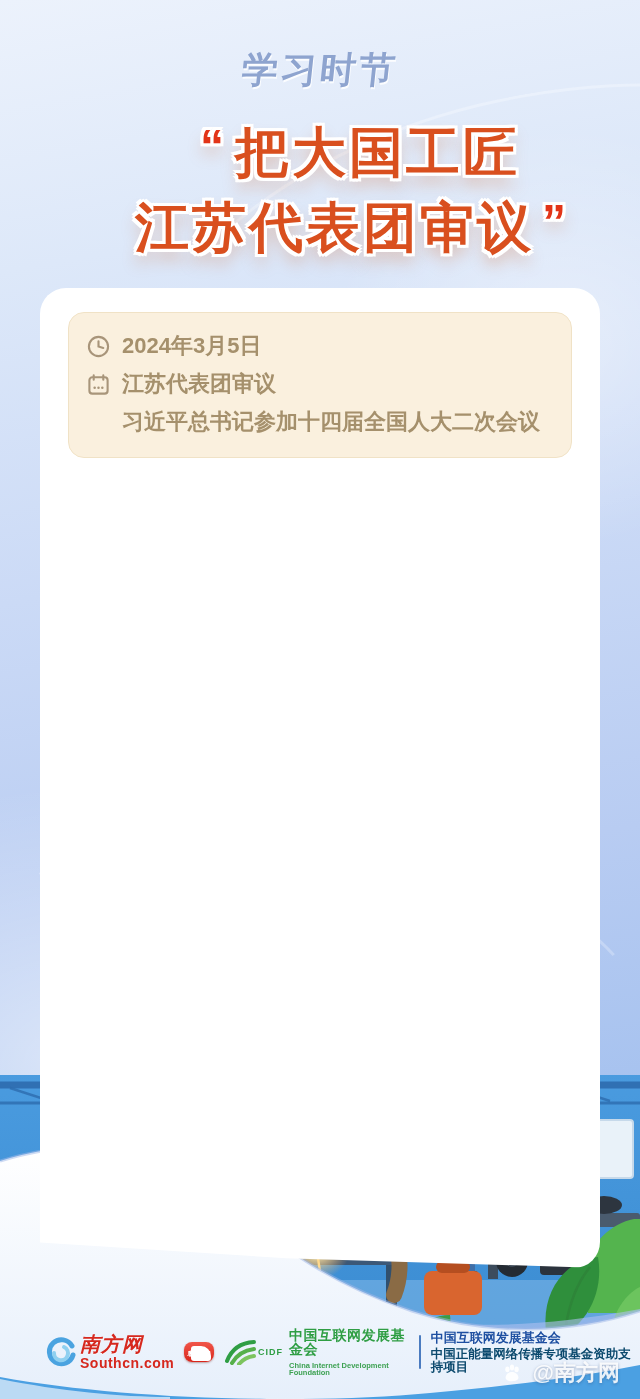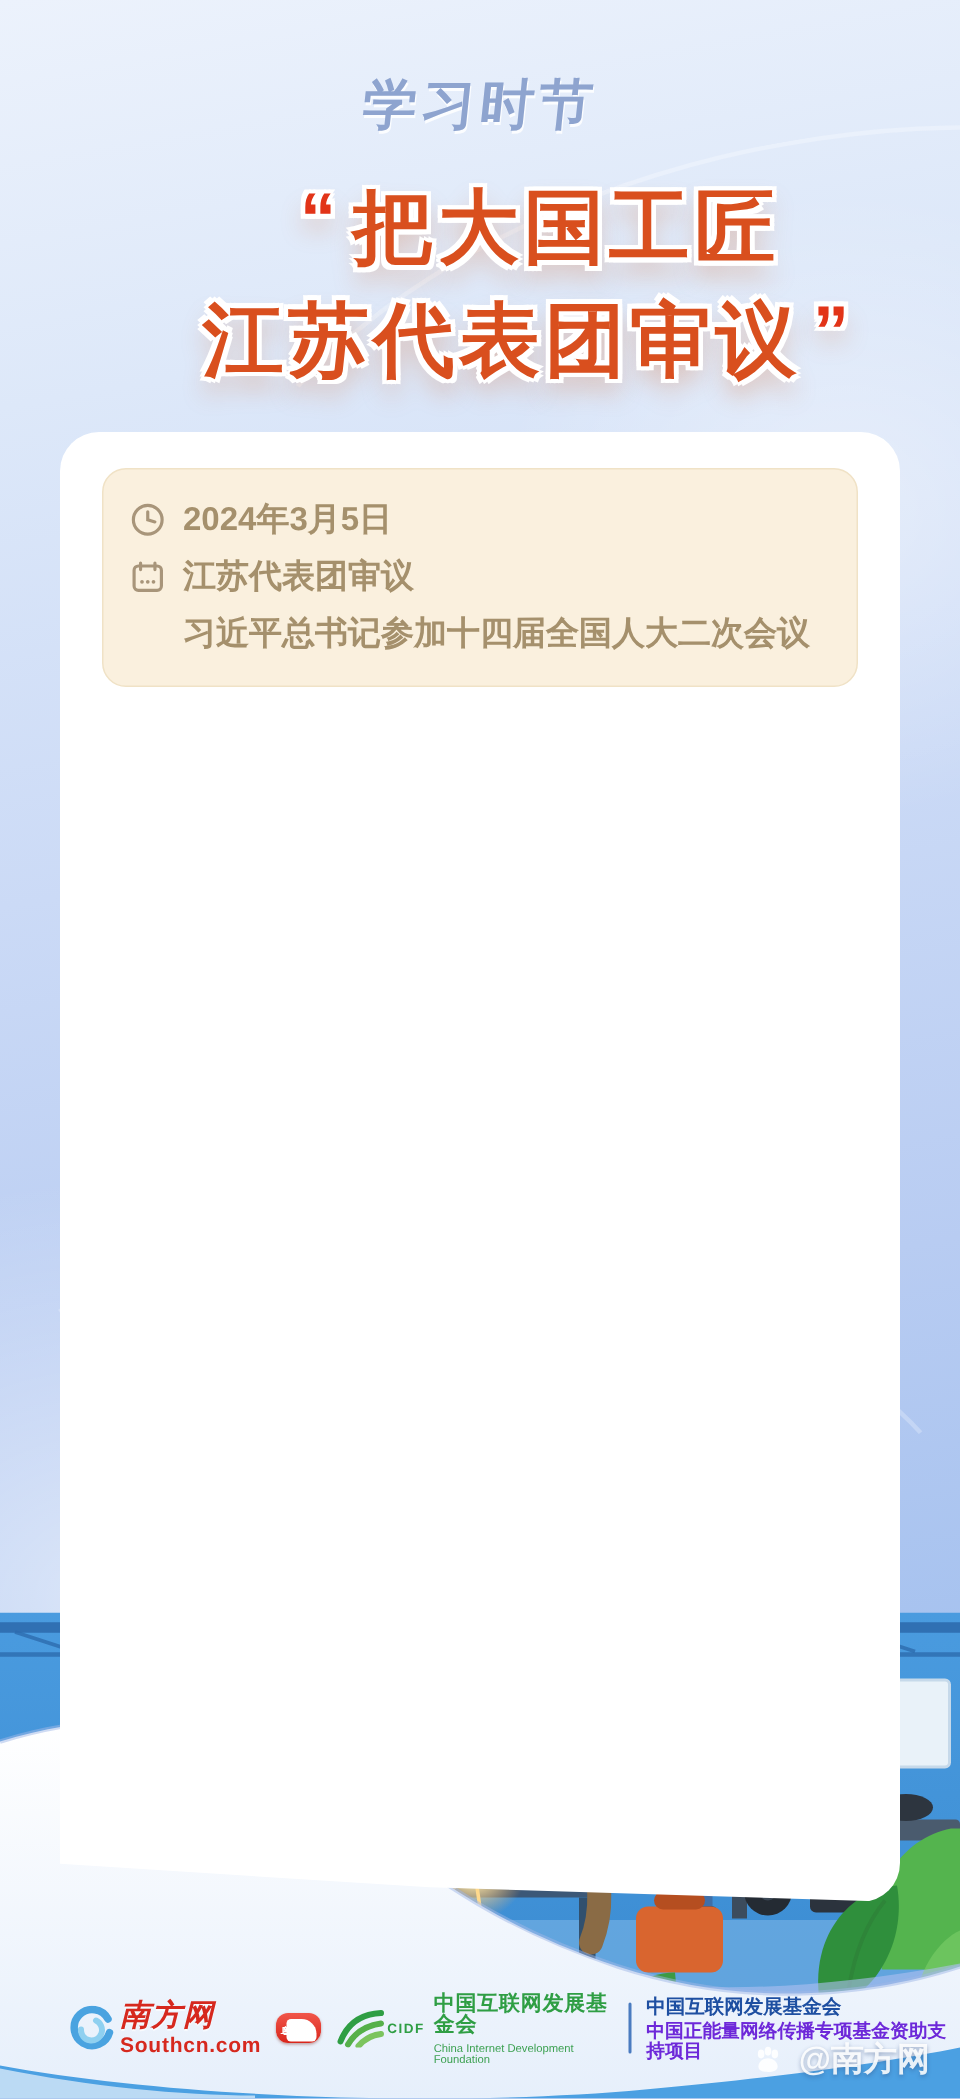--- a/index.html
+++ b/index.html
@@ -68,25 +68,25 @@
   .southcn .cn{color:#d6281e;font-weight:900;font-size:20px;font-style:italic;letter-spacing:1px;text-shadow:0 1px 0 rgba(255,255,255,.6);}
   .southcn .en{color:#d6281e;font-weight:800;font-size:14px;margin-top:2px;letter-spacing:.5px;}
   .yxx{position:relative;width:34px;height:20px;border-radius:8px;background:linear-gradient(#f1564a,#d8251b);box-shadow:0 1px 2px rgba(120,30,20,.4);}
   .yxx .glyph{position:absolute;left:7px;top:4px;width:20px;height:15px;background:#fff;border-radius:3px 10px 3px 3px;}
   .yxx .band{position:absolute;left:0;right:0;bottom:3px;text-align:center;color:#fff;font-size:8px;font-weight:800;line-height:8px;}
   .cidf{display:flex;align-items:center;gap:6px;}
   .cidf .mark{display:flex;align-items:center;line-height:1;}
   .cidf .abbr{color:#2f9e44;font-weight:800;font-size:9px;letter-spacing:1px;margin-top:1px;}
   .cidf .col{display:flex;flex-direction:column;line-height:1;}
   .cidf .cn{color:#2f9e44;font-weight:900;font-size:14px;letter-spacing:.5px;}
-  .cidf .en{color:#3da152;font-weight:400;font-size:7.5px;margin-top:6px;}
+  .cidf .en{color:#3da152;font-weight:700;font-size:7.5px;margin-top:6px;}
   .sep{width:2px;height:34px;background:#2e66b5;opacity:.85;border-radius:1px;}
   .funding{display:flex;flex-direction:column;gap:4px;line-height:1;}
   .funding .l1{color:#1e4fa1;font-weight:900;font-size:13px;}
-  .funding .l2{color:#6d28d9;font-weight:900;font-size:12.5px;}
+  .funding .l2{color:#0c4a6e;font-weight:900;font-size:12.5px;}
   
   .watermark{
     position:absolute;right:20px;top:1358px;z-index:3;display:flex;align-items:center;gap:10px;
     color:rgba(255,255,255,.88);font-size:22px;font-weight:800;
     text-shadow:0 1px 3px rgba(50,80,130,.45);
   }
 </style>
 </head>
 <body>
 

